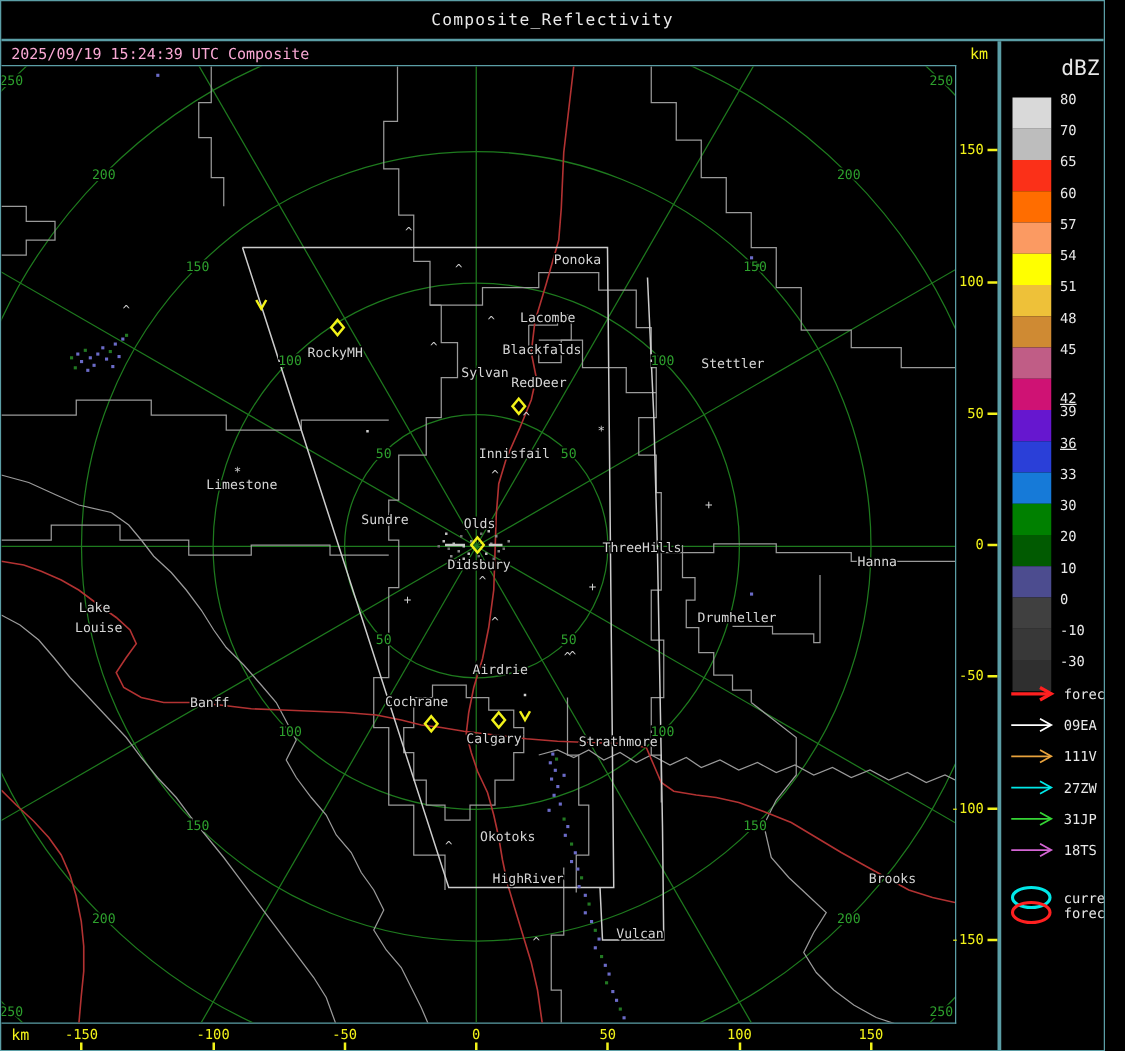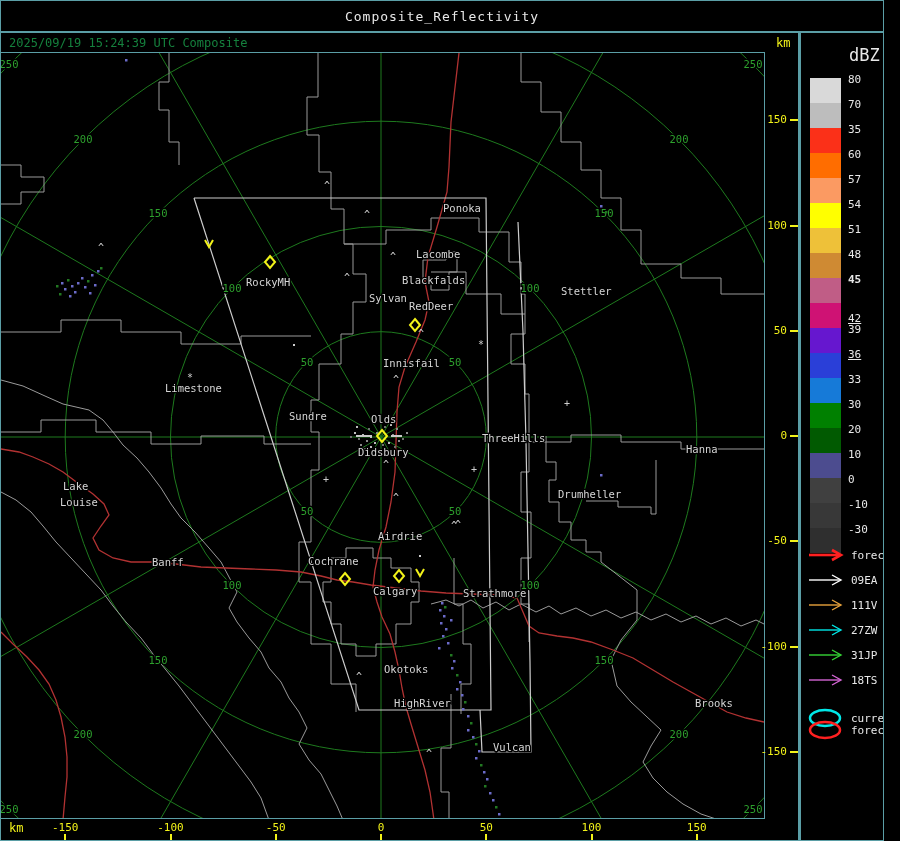--- a/index.html
+++ b/index.html
@@ -1,21 +1,21 @@
 <!DOCTYPE html>
 <html><head>
 <meta charset="utf-8">
 <style>
   html,body{margin:0;padding:0;background:#000;}
   .screen{position:relative;width:884px;height:841px;background:#000;overflow:hidden;
           font-family:"DejaVu Sans Mono",monospace;border:1px solid #5b9ea6;box-sizing:border-box;}
   .titlebar{position:absolute;left:0;top:0;width:100%;height:30px;border-bottom:2px solid #5b9ea6;
             display:flex;align-items:center;justify-content:center;color:#e8e8e8;font-size:13px;letter-spacing:1px;}
   .tsrow{position:absolute;left:0;top:32px;width:100%;height:19px;}
-  .timestamp{position:absolute;left:8px;top:3px;color:#15803d;font-size:12px;}
+  .timestamp{position:absolute;left:8px;top:3px;color:#f9a8d4;font-size:12px;}
   .km-top{position:absolute;left:775px;top:3px;color:#f2f219;font-size:12px;}
   .mapframe{position:absolute;left:0;top:51px;width:764px;height:767px;border-right:1px solid #5b9ea6;
             border-top:1px solid #5b9ea6;border-bottom:1px solid #5b9ea6;box-sizing:border-box;background:#000;overflow:hidden;}
   .vsep{position:absolute;left:797px;top:32px;width:3px;height:809px;background:#5b9ea6;}
   .raxis{position:absolute;left:764px;top:51px;width:33px;height:767px;}
   .rlabel{position:absolute;color:#f2f219;font-size:11px;text-align:right;width:30px;left:-8px;}
   .rtick{position:absolute;left:25px;width:8px;height:2px;background:#f2f219;}
   .baxis{position:absolute;left:0;top:819px;width:797px;height:22px;}
   .blabel{position:absolute;color:#f2f219;font-size:11px;text-align:center;width:44px;top:1px;}
   .btick{position:absolute;top:14px;width:2px;height:6px;background:#f2f219;}
@@ -284,33 +284,33 @@
       <div class="btick" style="left: 694.75px;"></div>
     </div>
 
   <div class="cbar" id="cbar">
     <span class="cbar-title">dBZ</span>
   <div class="swatch" style="top: 45px; background: rgb(217, 217, 217);"></div>
       <div class="swlabel" style="top: 40px;">80</div>
       <div class="swatch" style="top: 70px; background: rgb(189, 189, 189);"></div>
       <div class="swlabel" style="top: 65px;">70</div>
       <div class="swatch" style="top: 95px; background: rgb(251, 48, 24);"></div>
-      <div class="swlabel" style="top: 90px;">35</div>
+      <div class="swlabel" style="top: 90px;">65</div>
       <div class="swatch" style="top: 120px; background: rgb(255, 109, 0);"></div>
       <div class="swlabel" style="top: 115px;">60</div>
       <div class="swatch" style="top: 145px; background: rgb(251, 154, 98);"></div>
       <div class="swlabel" style="top: 140px;">57</div>
       <div class="swatch" style="top: 170px; background: rgb(255, 255, 0);"></div>
       <div class="swlabel" style="top: 165px;">54</div>
       <div class="swatch" style="top: 195px; background: rgb(238, 193, 57);"></div>
       <div class="swlabel" style="top: 190px;">51</div>
       <div class="swatch" style="top: 220px; background: rgb(207, 138, 51);"></div>
       <div class="swlabel" style="top: 215px;">48</div>
       <div class="swatch" style="top: 245px; background: rgb(192, 93, 134);"></div>
-      <div class="swlabel" style="top: 240px; font-weight: bold;">45</div>
+      <div class="swlabel" style="top: 240px;">45</div>
       <div class="swatch" style="top: 270px; background: rgb(207, 18, 116);"></div>
       <div class="swlabel" style="top: 279px; text-decoration: underline;">42</div>
       <div class="swatch" style="top: 295px; background: rgb(102, 23, 207);"></div>
       <div class="swlabel" style="top: 290px;">39</div>
       <div class="swatch" style="top: 320px; background: rgb(42, 63, 216);"></div>
       <div class="swlabel" style="top: 315px; text-decoration: underline;">36</div>
       <div class="swatch" style="top: 345px; background: rgb(22, 122, 216);"></div>
       <div class="swlabel" style="top: 340px;">33</div>
       <div class="swatch" style="top: 370px; background: rgb(0, 128, 0);"></div>
       <div class="swlabel" style="top: 365px;">30</div>

